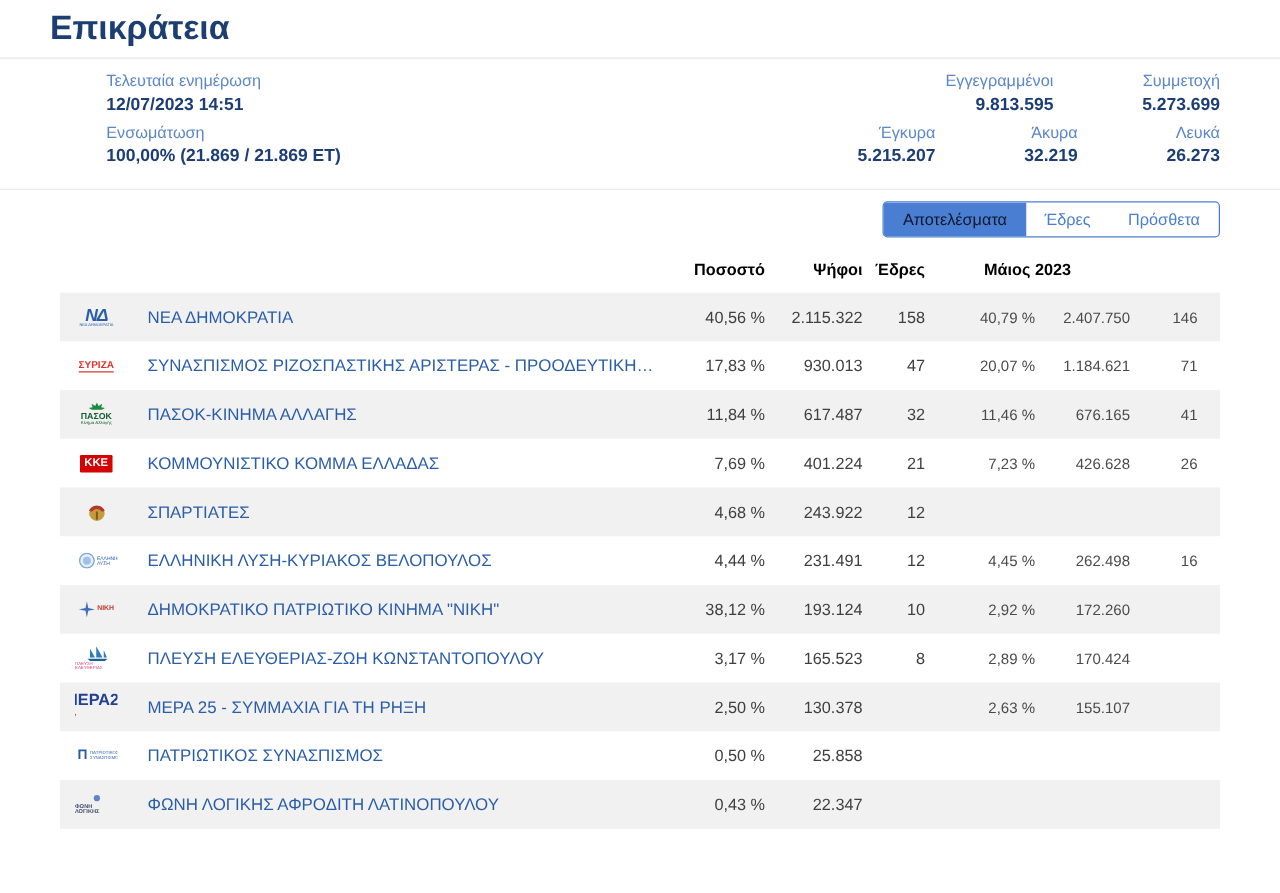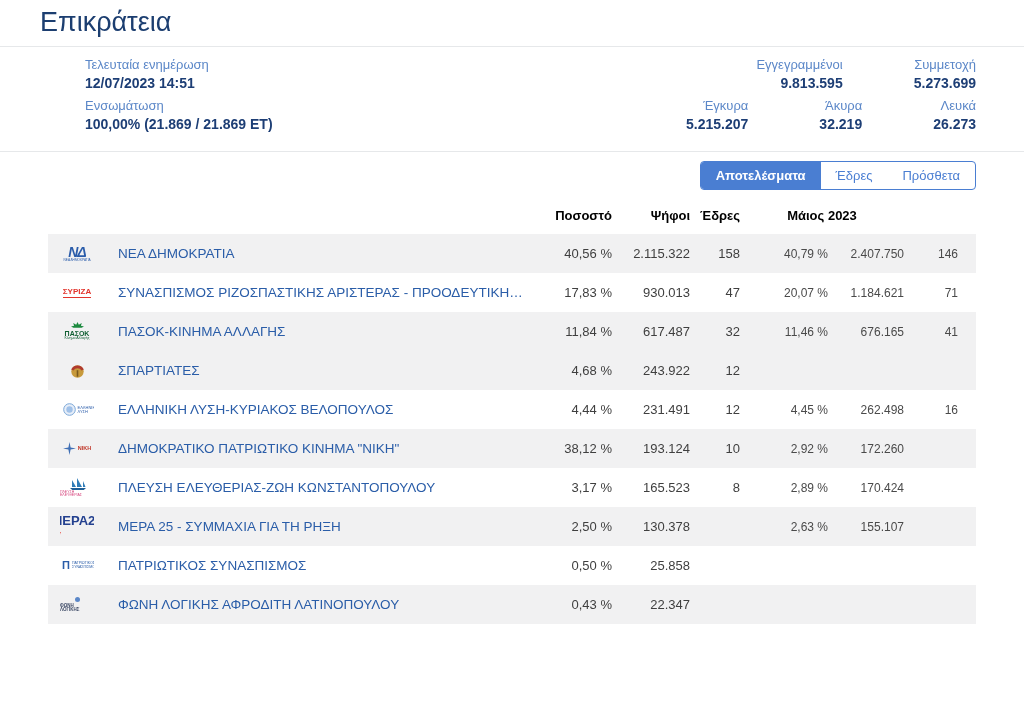--- a/index.html
+++ b/index.html
@@ -1,36 +1,36 @@
 <!DOCTYPE html>
 <html><head>
 <meta charset="utf-8">
 <style>
   * { margin:0; padding:0; box-sizing:border-box; }
   html,body { width:1024px; height:714px; background:#fff; overflow:hidden;
               font-family:"Liberation Sans", sans-serif; }
 
   
-  .page-title { color:#1c3e70; font-size:27px; font-weight:400; padding:7px 0 8px 40px; }
+  .page-title { color:#1c3e70; font-size:27px; font-weight:700; padding:7px 0 8px 40px; }
   .hr { border-top:1px solid #e6e8ea; }
 
   
   .summary { display:flex; justify-content:space-between; padding:10px 48px 12px 48px; }
   .pair { margin-bottom:7px;margin-left:37px; }
   .pair .lbl { color:#5b87c8; font-size:13px; margin-bottom:3px; }
   .pair .val { color:#1d3e75; font-size:14px; font-weight:700; }
   .summary .right .pair { text-align:right; }
   .statrow { display:flex; justify-content:flex-end; gap:34px; }
 
   
   .tabbar { display:flex; justify-content:flex-end; align-items:center; gap:14px;
             padding:9px 48px 4px 0; }
   .tabgroup { display:flex; border:1px solid #4a7ed2; border-radius:4px; overflow:hidden; background:#fff; }
   .tab { font-size:13px; color:#4a7ed2; padding:6px 15px; cursor:pointer; white-space:nowrap; }
-  .tab.active { background:#4a7ed2; color:#ffffff; font-weight:700; }
+  .tab.active { background:#4a7ed2; color:#0f172a; font-weight:400; }
   .cand-btn { display:flex; align-items:center; gap:9px; border:1px solid #c9c9c9; border-radius:4px;
               background:#fff; padding:5px 11px; font-size:13px; color:#1c3e70; cursor:pointer; }
   .cand-btn .cb { width:14px; height:14px; border:1.5px solid #767676; border-radius:3px; background:#fff; }
 
   
   .grid { display:grid;
           grid-template-columns:44px minmax(0,1fr) 88px 78px 50px 88px 76px 54px;
           align-items:center; }
   .thead { margin:8px 48px 6px 48px; padding:0 18px 0 12px; height:26px; }
   .thead span { font-size:13px; font-weight:700; color:#000000; }
@@ -175,20 +175,32 @@
       </span>
     <a class="pname">ΠΑΣΟΚ-ΚΙΝΗΜΑ ΑΛΛΑΓΗΣ</a>
     <span class="num">11,84 %</span>
     <span class="num">617.487</span>
     <span class="num">32</span>
     <span class="num may">11,46 %</span>
     <span class="num may">676.165</span>
     <span class="num may">41</span>
   </div>
 
+  <div class="trow grid">
+    <span class="logo k-kke">
+        <span class="lt">KKE</span>
+      </span>
+    <a class="pname">ΚΟΜΜΟΥΝΙΣΤΙΚΟ ΚΟΜΜΑ ΕΛΛΑΔΑΣ</a>
+    <span class="num">7,69 %</span>
+    <span class="num">401.224</span>
+    <span class="num">21</span>
+    <span class="num may">7,23 %</span>
+    <span class="num may">426.628</span>
+    <span class="num may">26</span>
+  </div>
 
   <div class="trow grid striped">
     <span class="logo k-spart">
         <svg width="17" height="17" viewBox="0 0 17 17">
           <circle cx="8.5" cy="9.5" r="6.2" fill="#c79a3c"></circle>
           <path d="M2.2 7.5 A7 7 0 0 1 14.8 7.5 L12.6 8.4 A5 5 0 0 0 4.4 8.4 Z" fill="#b03a2e"></path>
           <rect x="7.7" y="8.2" width="1.6" height="6.5" fill="#7a5a1e"></rect>
         </svg>
       </span>
     <a class="pname">ΣΠΑΡΤΙΑΤΕΣ</a>

